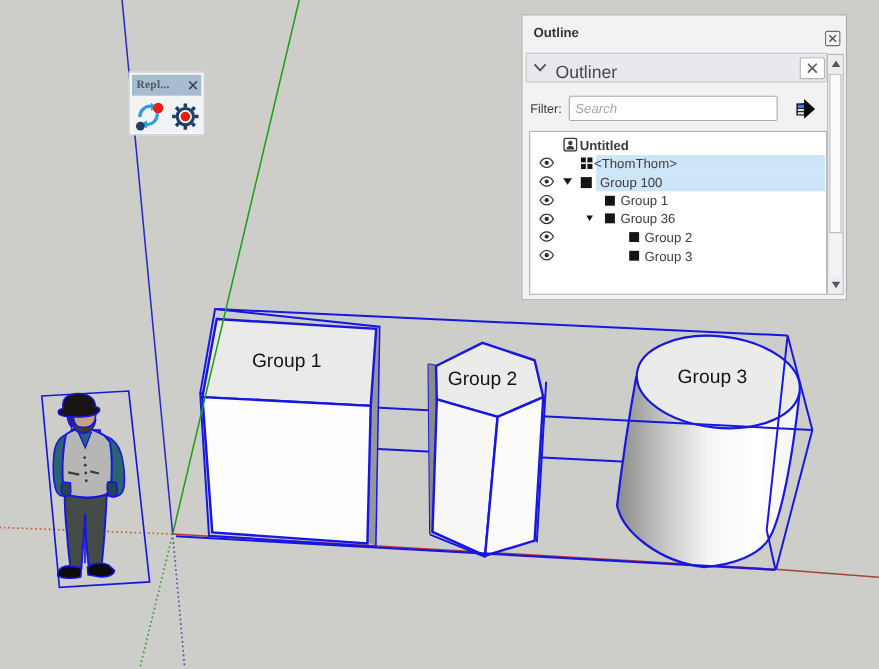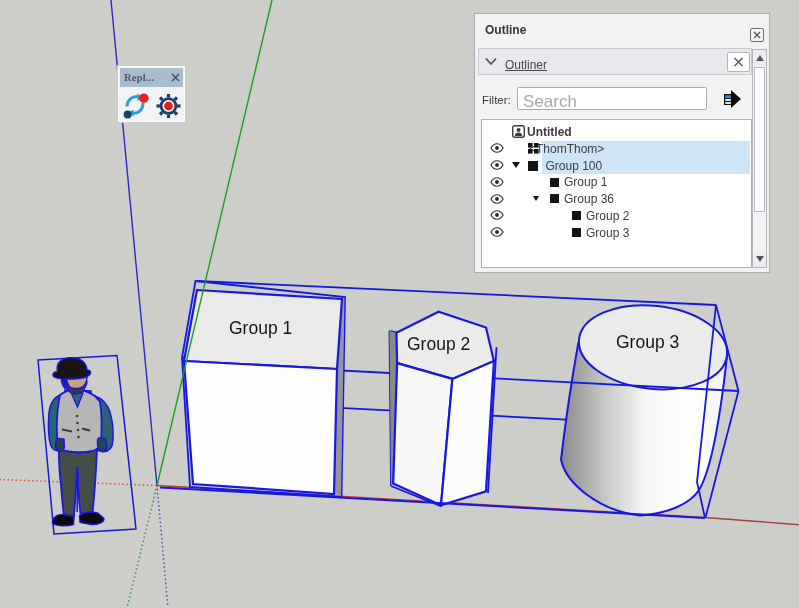--- a/index.html
+++ b/index.html
@@ -9,25 +9,25 @@
     background:#f2f3f5;border:1px solid #c8cdd4;box-shadow:0 0 0 1px #fafbfc inset;font-family:Liberation Serif, serif;}
   #tb-title{position:absolute;left:2px;top:2px;width:63px;height:19px;background:#a7bccf;}
   #tb-title .t{position:absolute;left:4px;top:3.5px;font-size:10.5px;font-weight:bold;color:#4e5a66;letter-spacing:0.2px;}
   #panel{position:absolute;left:474px;top:13px;width:296px;height:260px;z-index:6;
     background:#f2f2f5;border:1px solid #ababaf;box-sizing:border-box;}
   .abs{position:absolute;}
   #p-title{left:10px;top:9px;font-size:12px;font-weight:bold;color:#333338;}
   #p-close{left:275px;top:14px;width:12px;height:12px;border:1px solid #6f6f73;border-radius:2px;}
   #hdrbar{left:3px;top:34px;width:274px;height:27px;background:#e8e8ed;border:1px solid #cacace;box-sizing:border-box;}
   #hdr-x{left:252px;top:38px;width:21px;height:18px;background:#fff;border:1px solid #b5b5b9;border-radius:2px;}
-  #outliner-lbl{left:30px;top:44px;font-size:12px;color:#45454a;text-decoration:underline;}
+  #outliner-lbl{left:30px;top:44px;font-size:16px;color:#45454a;}
   #filter-lbl{left:7px;top:80px;font-size:11.5px;color:#3a3a3e;}
   #filter-in{left:42px;top:73px;width:190px;height:23px;background:#fff;border:1px solid #ababaf;
     box-sizing:border-box;border-radius:2px;}
-  #filter-in span{position:absolute;left:5px;top:4px;font-size:17px;color:#a8a8ac;}
+  #filter-in span{position:absolute;left:5px;top:4px;font-size:12px;color:#a8a8ac;font-style:italic;}
   #tree{left:6px;top:105px;width:271px;height:149px;background:#fff;border:1px solid #b0b0b4;box-sizing:border-box;}
   #sbar{left:277px;top:35px;width:15px;height:219px;background:#f3f3f6;border:1px solid #b5b5b9;box-sizing:border-box;}
   .sbtn{position:absolute;left:0;width:13px;height:16px;background:#ededf0;}
   .hl{position:absolute;left:67px;width:208px;height:16.5px;background:#cde5f7;}
   .trow{position:absolute;font-size:12px;color:#3c3c40;white-space:pre;text-align:right;}
   .sq{position:absolute;width:9px;height:9px;background:#141414;}
   .tri{position:absolute;width:0;height:0;border-left:4.5px solid transparent;
      border-right:4.5px solid transparent;border-top:6px solid #141414;}
 </style>
 </head>
@@ -212,21 +212,21 @@
       </svg>
     <div class="abs" style="left:1px;top:17px;width:11px;height:145px;background:#fcfcfe;border:1px solid #bababe;box-sizing:border-box"></div>
   </div>
 
   <svg class="abs" style="left:37px;top:111px" width="13" height="13" viewBox="0 0 13 13">
     <rect x="0.7" y="0.7" width="11.6" height="11.6" rx="2" fill="none" stroke="#3c3c40" stroke-width="1.4"></rect>
     <circle cx="6.5" cy="5" r="2" fill="#3c3c40"></circle>
     <path d="M2.8,11 C3,8.6 4.6,7.6 6.5,7.6 C8.4,7.6 10,8.6 10.2,11 Z" fill="#3c3c40"></path>
   </svg>
   <span class="trow" style="left:52px;top:111px;font-weight:bold">Untitled</span>
-  <span class="trow" style="left:54px;top:127.8px">&lt;ThomThom&gt;</span>
+  <span class="trow" style="left:65px;top:127.8px">&lt;ThomThom&gt;</span>
   <span class="trow" style="left:70.5px;top:144.6px">Group 100</span>
   <span class="trow" style="left:89px;top:161.4px">Group 1</span>
   <span class="trow" style="left:89px;top:178.2px">Group 36</span>
   <span class="trow" style="left:111px;top:195px">Group 2</span>
   <span class="trow" style="left:111px;top:211.8px">Group 3</span>
 
   <svg class="abs" style="left:53px;top:129px" width="11" height="11" viewBox="0 0 11 11">
     <rect x="0" y="0" width="4.6" height="4.6" fill="#141414"></rect>
       <rect x="6" y="0" width="4.6" height="4.6" fill="#141414"></rect>
     <rect x="0" y="6" width="4.6" height="4.6" fill="#141414"></rect>

